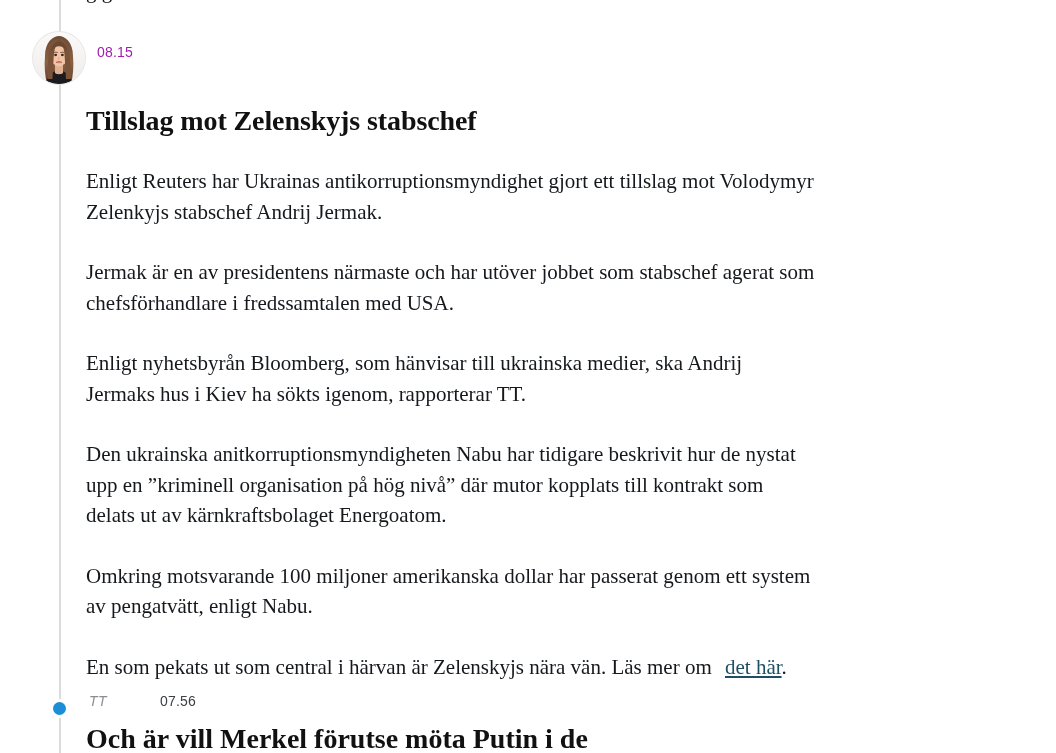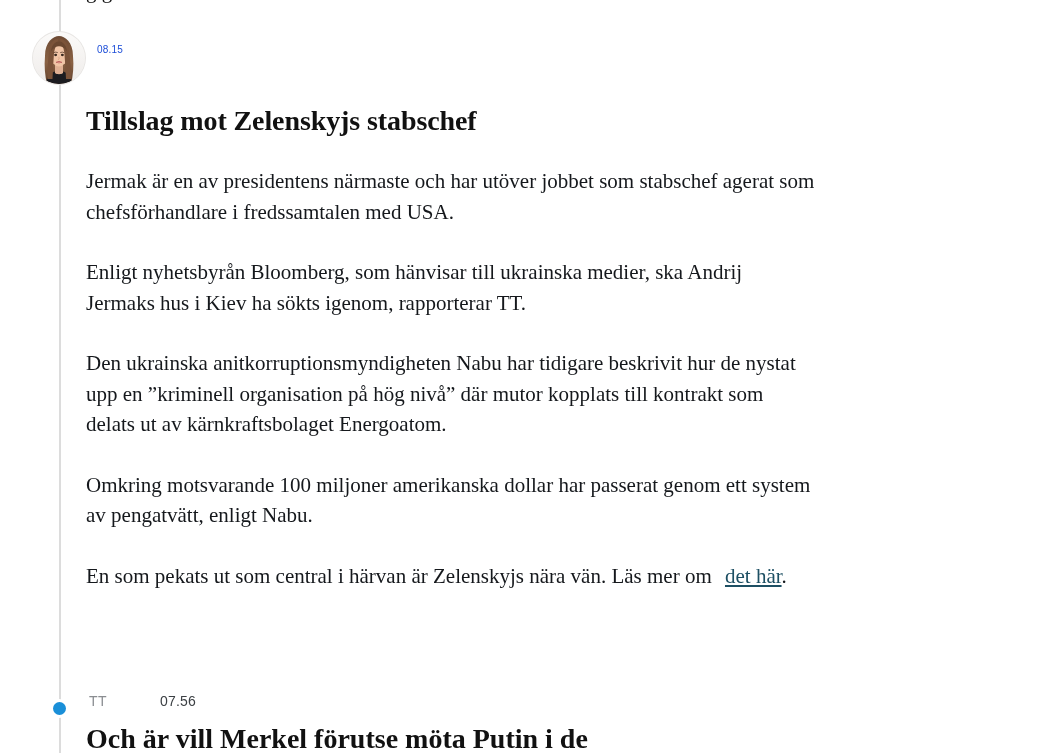--- a/index.html
+++ b/index.html
@@ -82,22 +82,22 @@
   .author-name {
     font-family: "Liberation Serif", serif;
     font-weight: bold;
     font-size: 20px;
     letter-spacing: 0.1px;
     color: #111111;
     white-space: nowrap;
   }
   .post-time {
     font-family: "Liberation Sans", sans-serif;
-    font-size: 10px;
-    color: #1d4ed8;
+    font-size: 14px;
+    color: #a21caf;
     white-space: nowrap;
     letter-spacing: 0.2px;
   }
 
   .post-body {
     position: absolute;
     left: 86px;
     top: 104px;
     width: 730px;
   }
@@ -153,20 +153,21 @@
     top: 3px;
     display: flex;
     align-items: baseline;
     gap: 9px;
     font-family: "Liberation Sans", sans-serif;
   }
   .source-label {
     font-size: 14px;
     color: #8a8d91;
     letter-spacing: 0.4px;
+    font-style: italic;
   }
   .next-time {
     font-size: 14px;
     color: #3c4044;
     letter-spacing: 0.2px;
     margin-left: 44px;
   }
   .next-title {
     position: absolute;
     left: 86px;
@@ -241,20 +242,21 @@
 
     <div class="author-line">
       <span class="post-time">08.15</span>
     </div>
   </div>
 
   <div class="post-body">
     <h1 class="post-title">Tillslag mot Zelenskyjs stabschef</h1>
 
     <div class="paragraphs">
+      <p>Enligt Reuters har Ukrainas antikorruptionsmyndighet gjort ett tillslag mot Volodymyr Zelenkyjs stabschef Andrij Jermak.</p>
       <p>Jermak är en av presidentens närmaste och har utöver jobbet som stabschef agerat som chefsförhandlare i fredssamtalen med USA.</p>
       <p>Enligt nyhetsbyrån Bloomberg, som hänvisar till ukrainska medier, ska Andrij Jermaks hus i Kiev ha sökts igenom, rapporterar TT.</p>
       <p>Den ukrainska anitkorruptionsmyndigheten Nabu har tidigare beskrivit hur de nystat upp en ”kriminell organisation på hög nivå” där mutor kopplats till kontrakt som delats ut av kärnkraftsbolaget Energoatom.</p>
       <p>Omkring motsvarande 100 miljoner amerikanska dollar har passerat genom ett system av pengatvätt, enligt Nabu.</p>
       <p><span>En som pekats ut som central i härvan är Zelenskyjs nära vän. Läs mer om </span><a class="body-link" href="#">det här</a><span>.</span></p>
     </div>
   </div>
 </article>
 
 <section class="next-post">

